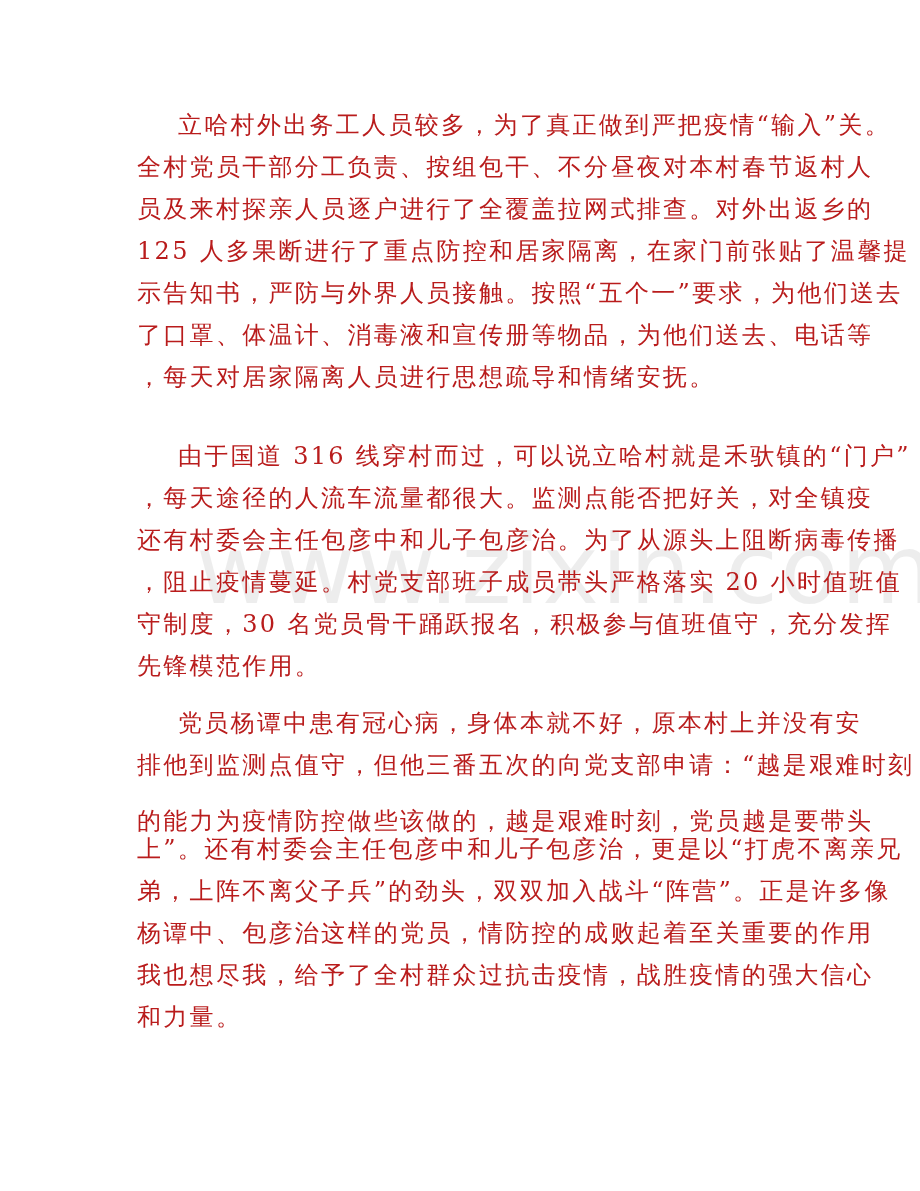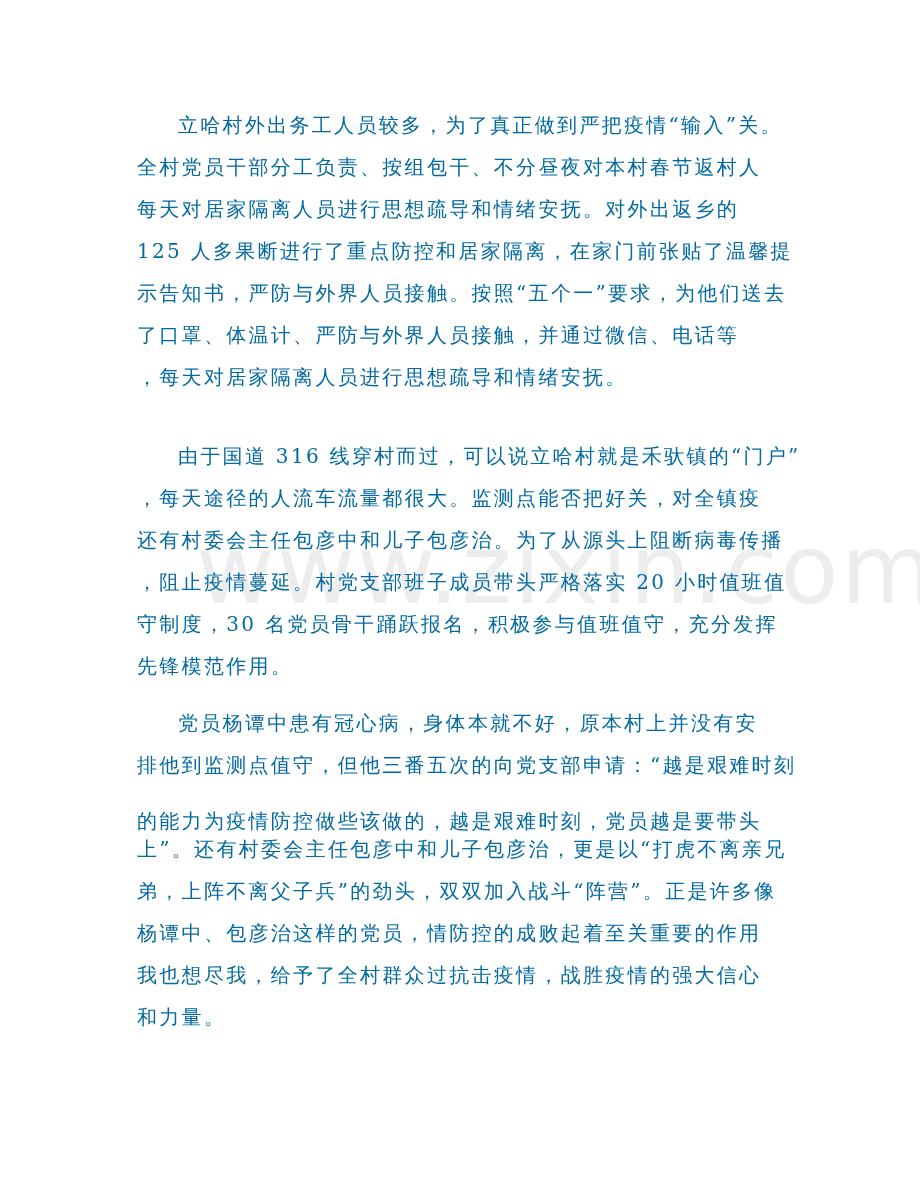--- a/index.html
+++ b/index.html
@@ -19,24 +19,24 @@
       position: absolute;
       left: 137px;
       top: 104px;
       width: 650px;
     }
     .line {
       position: absolute;
       left: 0;
       height: 42px;
       line-height: 42px;
-      font-size: 20px;
+      font-size: 24px;
       white-space: nowrap;
       letter-spacing: 2.3px;
-      color: #0369a1;
+      color: #b91c1c;
     }
     .line.indent { left: 41px; }
     .watermark {
       position: absolute;
       left: 196px;
       top: 520px;
       font-family: "DejaVu Sans", "Liberation Sans", sans-serif;
       font-size: 96px;
       letter-spacing: 2px;
       color: rgba(0,0,0,0.07);
@@ -48,24 +48,24 @@
 </head>
 <body>
 
 <div class="watermark">www.zixin.com.cn</div>
 
 <div class="page">
 
   <div>
     <div class="line indent" style="top:0px">立哈村外出务工人员较多，为了真正做到严把疫情“输入”关。</div>
     <div class="line" style="top:42px">全村党员干部分工负责、按组包干、不分昼夜对本村春节返村人</div>
-    <div class="line" style="top:84px">每天对居家隔离人员进行思想疏导和情绪安抚。对外出返乡的</div>
+    <div class="line" style="top:84px">员及来村探亲人员逐户进行了全覆盖拉网式排查。对外出返乡的</div>
     <div class="line" style="top:126px">125 人多果断进行了重点防控和居家隔离，在家门前张贴了温馨提</div>
     <div class="line" style="top:168px">示告知书，严防与外界人员接触。按照“五个一”要求，为他们送去</div>
-    <div class="line" style="top:210px">了口罩、体温计、严防与外界人员接触，并通过微信、电话等</div>
+    <div class="line" style="top:210px">了口罩、体温计、消毒液和宣传册等物品，为他们送去、电话等</div>
     <div class="line" style="top:252px">，每天对居家隔离人员进行思想疏导和情绪安抚。</div>
   </div>
 
   <div>
     <div class="line indent" style="top:331px">由于国道 316 线穿村而过，可以说立哈村就是禾驮镇的“门户”</div>
     <div class="line" style="top:373px">，每天途径的人流车流量都很大。监测点能否把好关，对全镇疫</div>
     <div class="line" style="top:415px">还有村委会主任包彦中和儿子包彦治。为了从源头上阻断病毒传播</div>
     <div class="line" style="top:457px">，阻止疫情蔓延。村党支部班子成员带头严格落实 20 小时值班值</div>
     <div class="line" style="top:499px">守制度，30 名党员骨干踊跃报名，积极参与值班值守，充分发挥</div>
     <div class="line" style="top:541px">先锋模范作用。</div>

